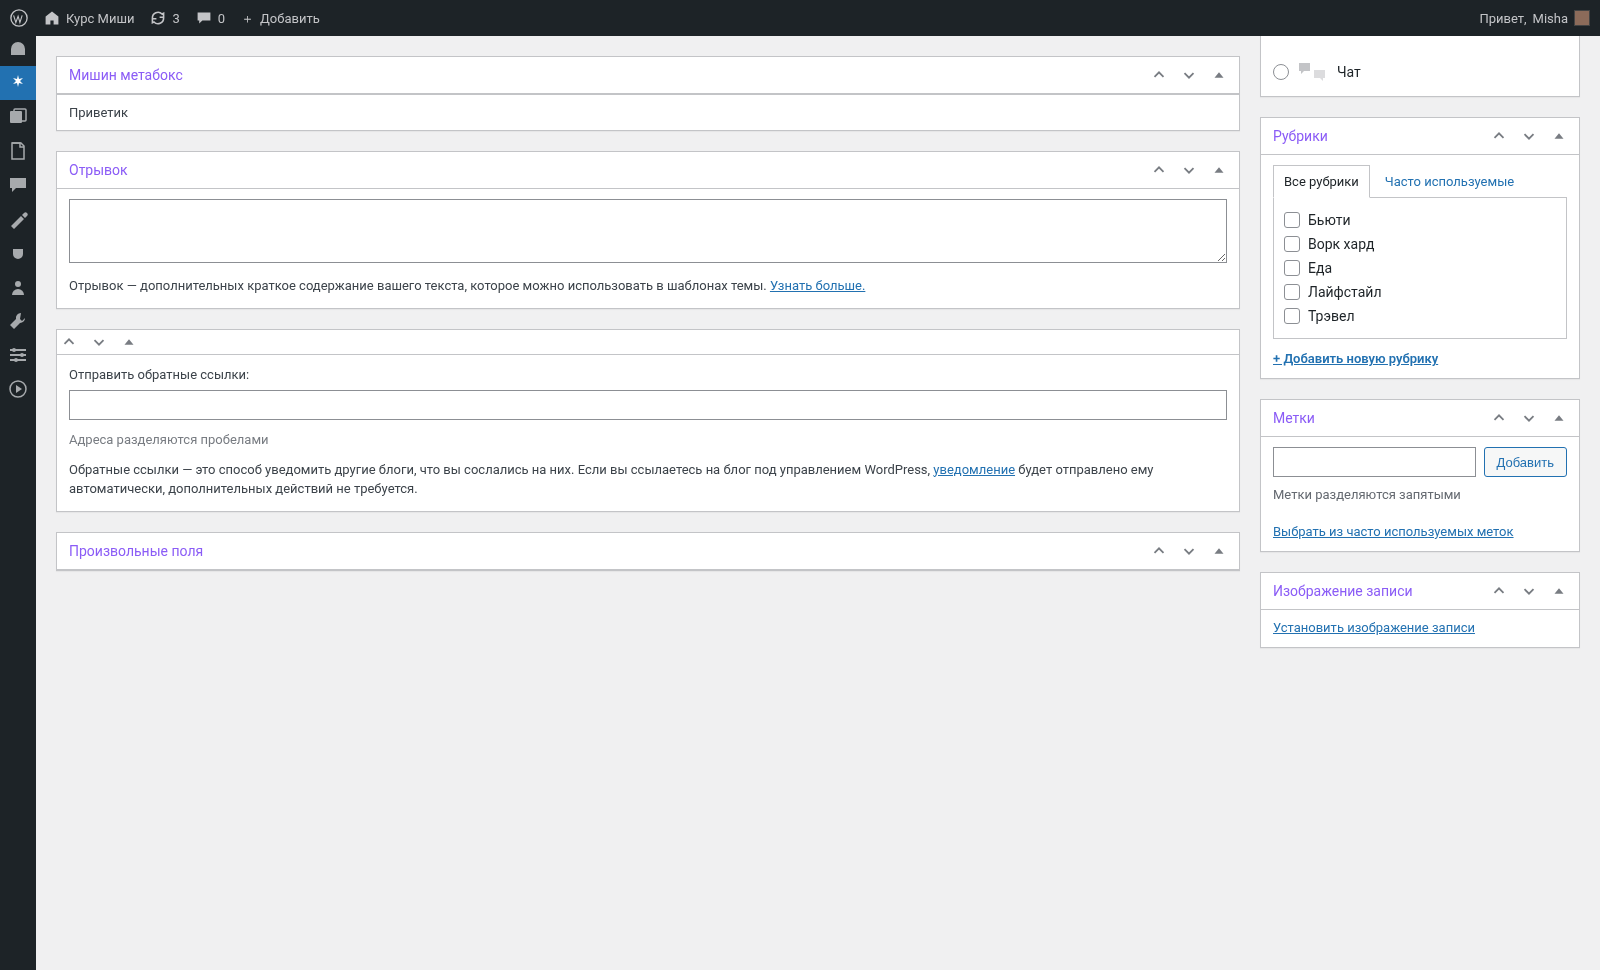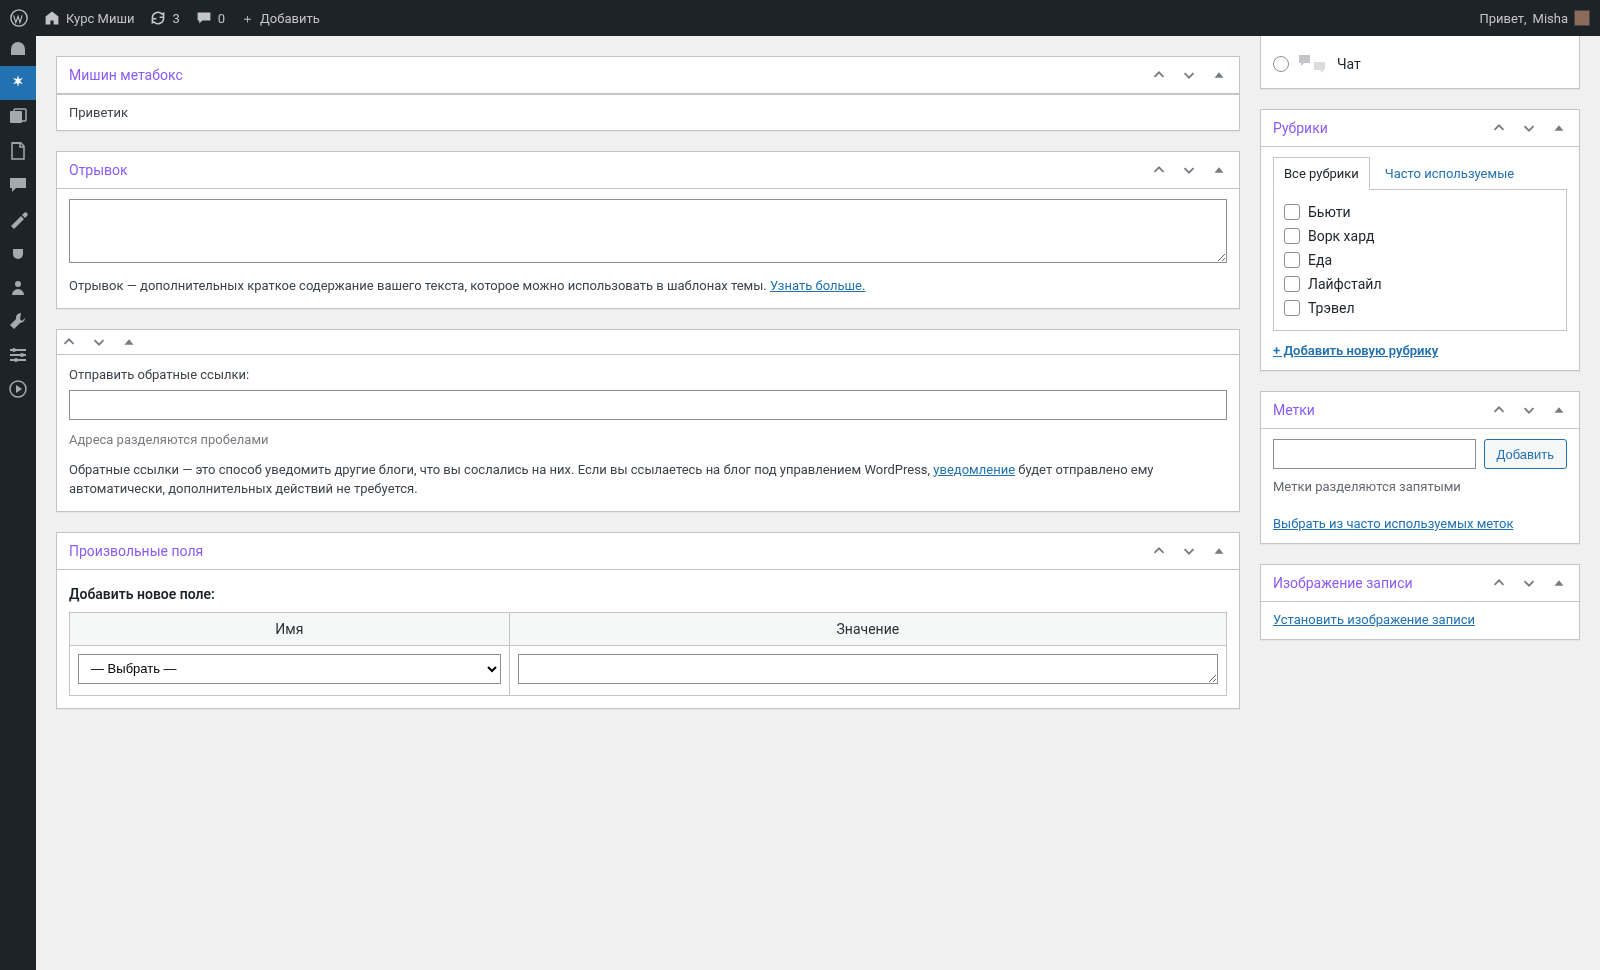--- a/index.html
+++ b/index.html
@@ -178,21 +178,21 @@
 textarea.cf-value {
   width: 100%;
   height: 30px;
   border: 1px solid #8c8f94;
   resize: vertical;
 }
 
 
 
 .side-row {
-  display: flex; align-items: center; gap: 8px; padding: 16px 12px 12px;
+  display: flex; align-items: center; gap: 8px; padding: 24px 12px 12px;
 }
 .radio-circle {
   width: 16px; height: 16px; border: 1px solid #8c8f94; border-radius: 50%;
   display: inline-block;
 }
 .chat-icons {
   color: #c3c4c7;
   display: flex; gap: -4px;
 }
 .chat-icons svg { width: 20px; height:20px; }
@@ -466,43 +466,20 @@
                   <polyline class="chev" points="5,8 10,13 15,8"></polyline>
                 </svg>
               </span>
             <span class="hbtn">
                 <svg viewBox="0 0 20 20">
                   <polygon class="tri" points="5,13 15,13 10,7"></polygon>
                 </svg>
               </span>
           </div>
         </div>
-        <div class="inside">
-          <div class="cf-heading">Добавить новое поле:</div>
-          <table class="cf">
-            <thead>
-              <tr>
-                <th style="width:38%">Имя</th>
-                <th>Значение</th>
-              </tr>
-            </thead>
-            <tbody>
-              <tr>
-                <td>
-                  <select class="cf-select">
-                    <option>— Выбрать —</option>
-                  </select>
-                </td>
-                <td>
-                  <textarea class="cf-value" style=""></textarea>
-                </td>
-              </tr>
-            </tbody>
-          </table>
-        </div>
       </div>
 
     </div>
 
     <div id="side-col">
 
       <div class="postbox" style="margin-top:-20px;border-top:none;">
         <div class="side-row">
           <span class="radio-circle"></span>
           <span class="chat-icons">

